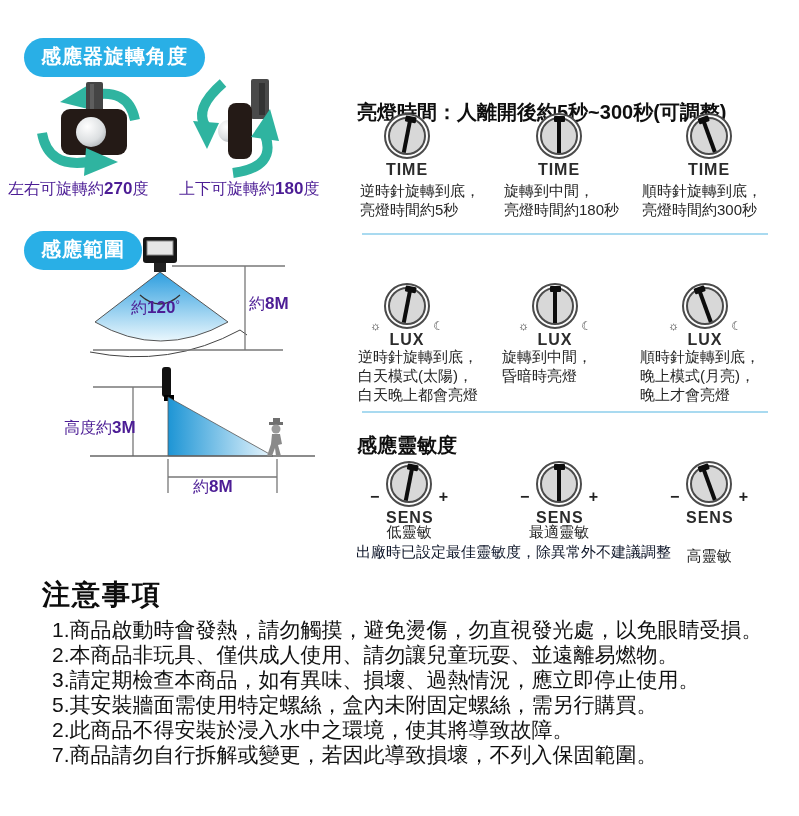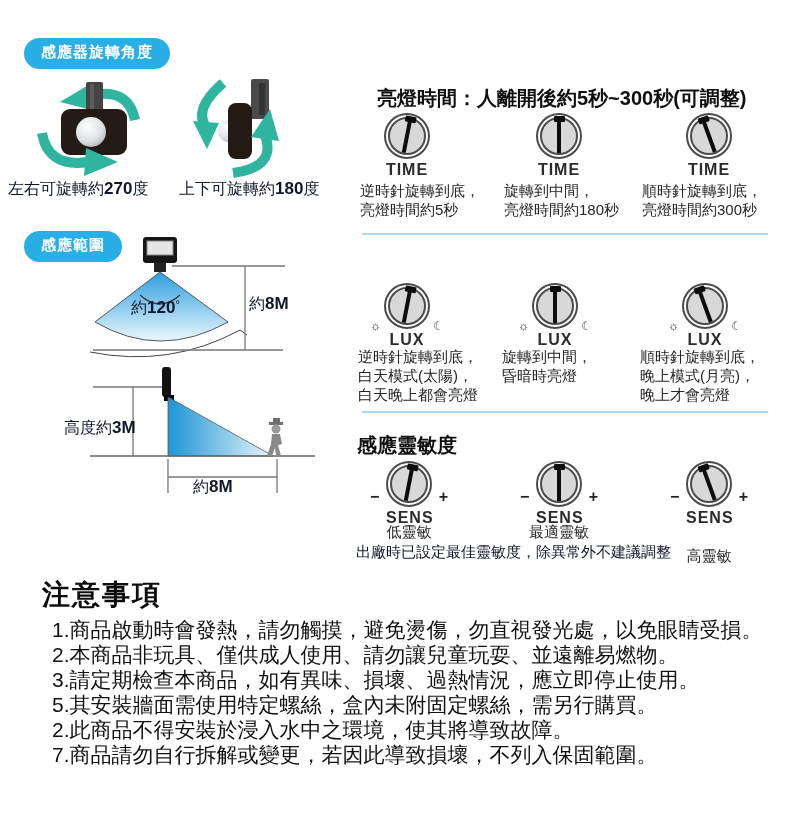--- a/index.html
+++ b/index.html
@@ -3,21 +3,21 @@
 <meta charset="utf-8">
 <style>
   html,body{margin:0;padding:0;background:#fff;}
   #page{
     position:relative;width:799px;height:816px;background:#ffffff;overflow:hidden;
     font-family:"Liberation Sans","DejaVu Sans",sans-serif;color:#1a1a1a;
   }
   .abs{position:absolute;}
   
   .pill{
-    position:absolute;background:#29AFE6;color:#fff;font-weight:bold;font-size:15px;
+    position:absolute;background:#29AFE6;color:#fff;font-weight:bold;font-size:20px;
     padding:5px 17px 7px 17px;border-radius:20px;letter-spacing:1px;white-space:nowrap;
   }
   
   .rh{position:absolute;font-size:20px;font-weight:bold;color:#0f0f0f;white-space:nowrap;}
   
   .knob{position:absolute;width:46px;height:46px;}
   .k-outer{position:absolute;inset:0;border:2px solid #4b4b4b;border-radius:50%;background:#fff;box-sizing:border-box;}
   .k-outer::after{content:"";position:absolute;inset:2px;border:2px solid #4b4b4b;border-radius:50%;background:#d8d8d8;}
   .k-rot{position:absolute;inset:5px;border-radius:50%;}
   .k-ptr{position:absolute;left:50%;top:0;bottom:1px;width:4px;margin-left:-2px;background:#0d0d0d;}
@@ -30,21 +30,21 @@
   .k-side.sgn{font-size:16px;bottom:2px;color:#222;font-weight:bold;}
   .k-side.sgn.l{left:-16px;}
   .k-side.sgn.r{right:-16px;}
   .knoblabel{position:absolute;width:46px;text-align:center;font-size:16px;font-weight:bold;
     letter-spacing:1px;color:#2b2b2b;white-space:nowrap;}
   
   .dcap{position:absolute;font-size:15px;line-height:19px;color:#262626;white-space:pre-line;}
   .dcap.center{text-align:center;white-space:nowrap;}
   .footnote{position:absolute;font-size:15px;color:#0f172a;white-space:nowrap;}
   
-  .mix{position:absolute;font-size:16px;color:#0f172a;white-space:nowrap;}
+  .mix{position:absolute;font-size:16px;color:#4c1d95;white-space:nowrap;}
   .mix b{font-size:17px;}
   .mix .deg{font-size:11px;vertical-align:5px;}
   .divider{position:absolute;height:2px;background:#A9DAF0;}
   
   .note-title{position:absolute;font-size:28px;font-weight:bold;color:#0d0d0d;letter-spacing:2px;}
   .note-item{font-size:21px;line-height:25px;color:#111;white-space:nowrap;}
 </style>
 </head>
 <body>
 
@@ -160,21 +160,21 @@
     <line x1="138" y1="114" x2="247" y2="114" stroke="#777" stroke-width="1.3"></line>
   </svg>
   <div class="mix" style="left:64px;top:418px;">
     <span>高度約</span><b>3M</b>
   </div>
   <div class="mix" style="left:193px;top:477px;">
     <span>約</span><b>8M</b>
   </div>
 
 
-  <div class="rh" style="left:357px;top:85px;margin-left:20px;">亮燈時間：人離開後約5秒~300秒(可調整)</div>
+  <div class="rh" style="left:357px;top:99px;">亮燈時間：人離開後約5秒~300秒(可調整)</div>
 
   <div class="knob rot-l" style="left:384px;top:113px;">
     <div class="k-outer"></div>
       <div class="k-rot">
         <div class="k-ptr"></div>
       </div>
   </div>
   <div class="knob" style="left:536px;top:113px;">
     <div class="k-outer"></div>
       <div class="k-rot">

